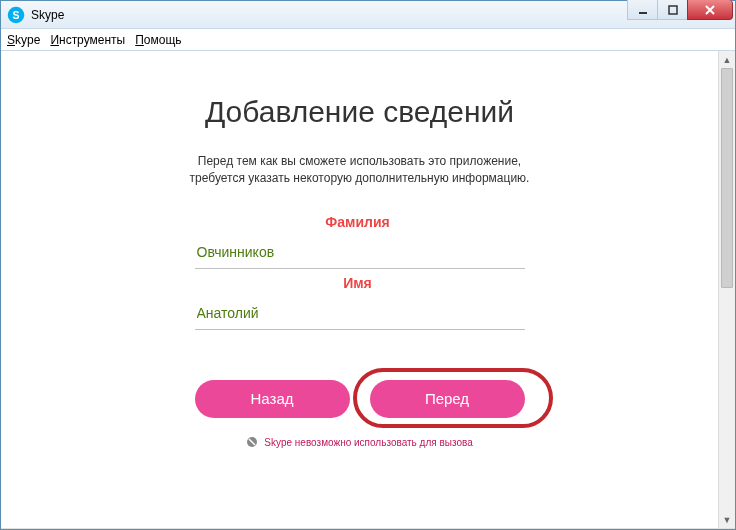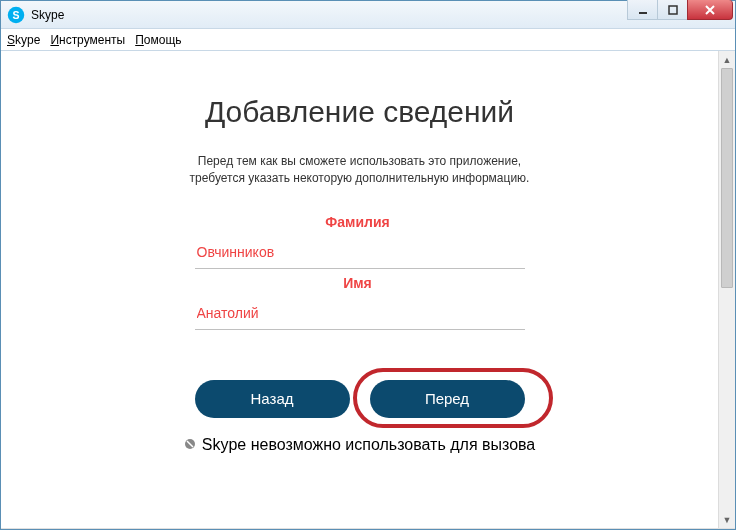--- a/index.html
+++ b/index.html
@@ -13,25 +13,25 @@
   .win-btn.close { width: 46px; background: linear-gradient(#e88,#c8333e); border-color: #a02a33; color: #fff; border-top-right-radius: 4px; border-bottom-right-radius: 4px; }
   .win-btn.close svg { width: 12px; height: 12px; }
   .win-btn.min, .win-btn.max { border-right: none; }
   .menubar { height: 22px; background: #fff; border-bottom: 1px solid #c8d8e6; display: flex; align-items: center; padding: 0 6px; font-size: 12px; gap: 10px; }
   .menubar span u { text-decoration: underline; }
   .content-area { flex: 1; display: flex; position: relative; background: #fff; }
   .content-scroll { flex: 1; padding: 20px 60px 0 60px; display: flex; flex-direction: column; align-items: center; }
   .page-title { font-size: 30px; font-weight: 400; color: #333; margin-top: 24px; margin-bottom: 24px; }
   .page-desc { font-size: 12px; color: #333; text-align: center; line-height: 1.45; margin-bottom: 20px; max-width: 380px; }
   .field-label { font-size: 14px; font-weight: 600; color: #ef4444; margin: 6px 4px 8px 0; }
-  .text-input { width: 330px; border: none; border-bottom: 1px solid #c0c0c0; font-size: 14px; padding: 6px 2px 8px 2px; outline: none; color: #ef4444; background: transparent; }
+  .text-input { width: 330px; border: none; border-bottom: 1px solid #c0c0c0; font-size: 14px; padding: 6px 2px 8px 2px; outline: none; color: #4d7c0f; background: transparent; }
   .btn-row { display: flex; gap: 20px; margin-top: 50px; position: relative; }
-  .pill-btn { width: 155px; height: 38px; border-radius: 19px; background: #0c4a6e; color: #fff; font-size: 15px; border: none; cursor: pointer; display: flex; align-items: center; justify-content: center; }
+  .pill-btn { width: 155px; height: 38px; border-radius: 19px; background: #ec4899; color: #fff; font-size: 15px; border: none; cursor: pointer; display: flex; align-items: center; justify-content: center; }
   .highlight-ring { position: absolute; border: 4px solid #c1272d; border-radius: 30px; pointer-events: none; }
-  .status-line { margin-top: 18px; font-size: 16px; color: #000000; display: flex; align-items: center; gap: 6px; }
+  .status-line { margin-top: 18px; font-size: 10px; color: #be185d; display: flex; align-items: center; gap: 6px; }
   .scrollbar { width: 17px; background: #f0f0f0; border-left: 1px solid #dcdcdc; display: flex; flex-direction: column; }
   .sb-arrow { height: 17px; background: #f0f0f0; display: flex; align-items: center; justify-content: center; font-size: 9px; color: #666; }
   .sb-track { flex: 1; position: relative; }
   .sb-thumb { position: absolute; left: 2px; right: 2px; top: 0; height: 220px; background: #cfcfcf; border: 1px solid #b8b8b8; border-radius: 1px; }
   .footer-divider { height: 1px; background: #e0e0e0; }
   .footer { height: 34px; display: flex; align-items: center; padding: 0 12px; }
   .footer-link { color: #1277a8; font-size: 13px; display: flex; align-items: center; gap: 8px; cursor: pointer; }
 </style>
 </head>
 <body>

